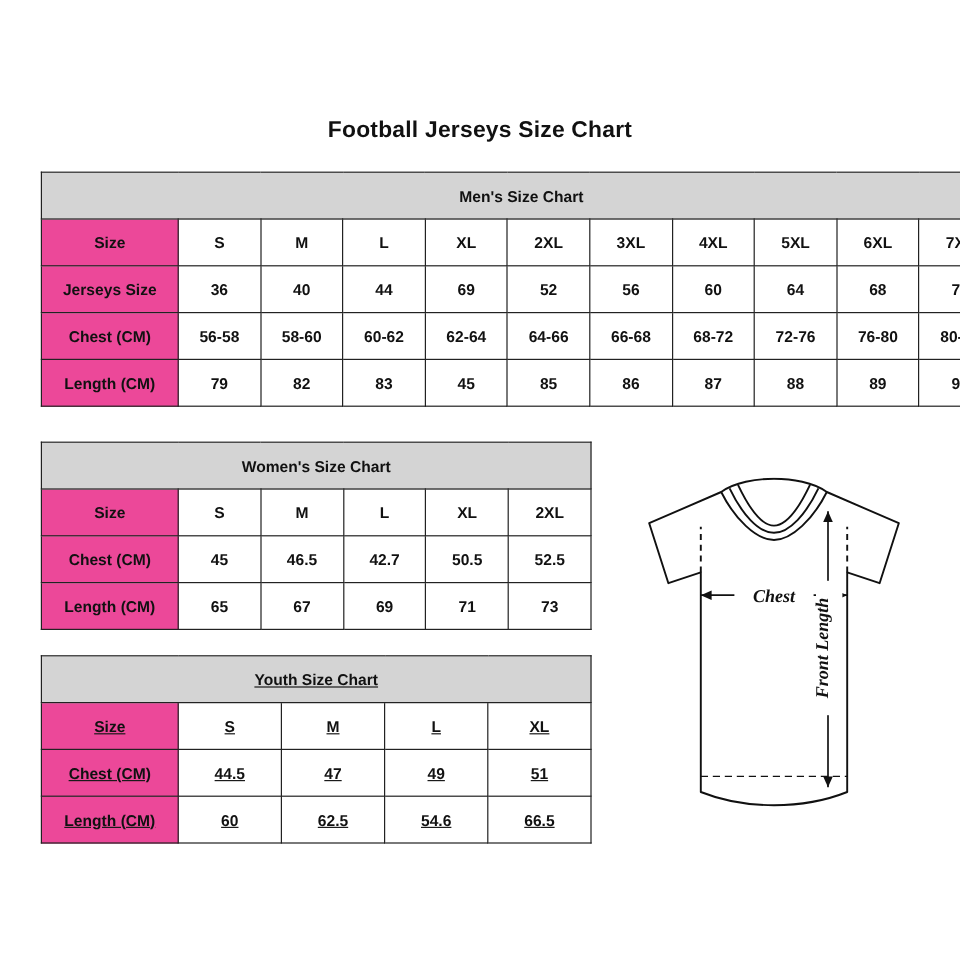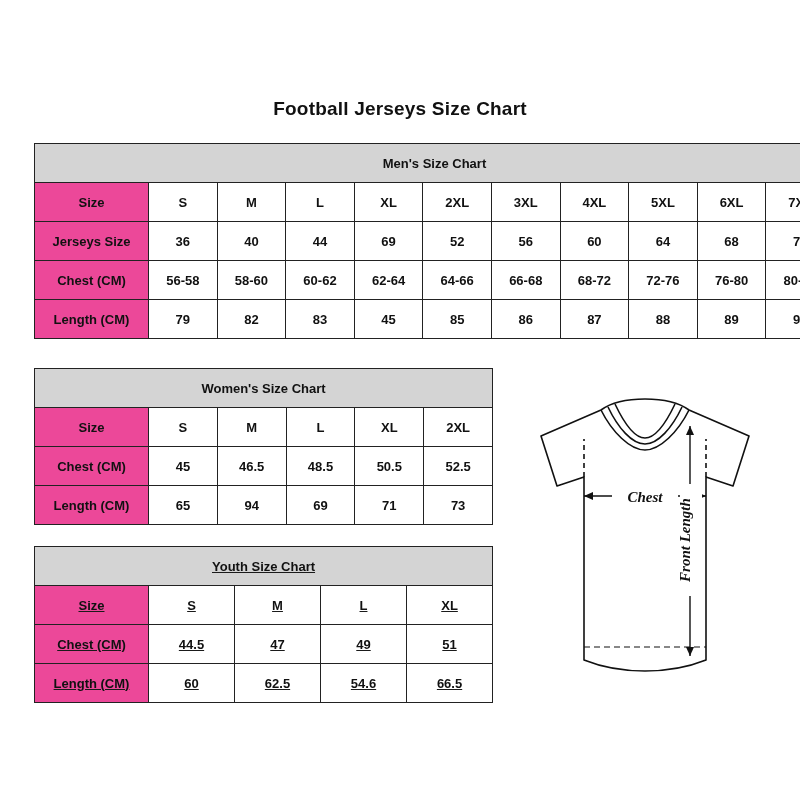--- a/index.html
+++ b/index.html
@@ -212,28 +212,28 @@
           <td>S</td>
           <td>M</td>
           <td>L</td>
           <td>XL</td>
           <td>2XL</td>
         </tr>
         <tr>
           <td class="row-label">Chest (CM)</td>
           <td>45</td>
           <td>46.5</td>
-          <td>48.5</td>
+          <td>42.7</td>
           <td>50.5</td>
           <td>52.5</td>
         </tr>
         <tr>
           <td class="row-label">Length (CM)</td>
           <td>65</td>
-          <td>94</td>
+          <td>67</td>
           <td>69</td>
           <td>71</td>
           <td>73</td>
         </tr>
       </tbody>
     </table>
   </div>
 
   <div id="youth-table-wrap">
     <table id="youth-table" class="size-table">

